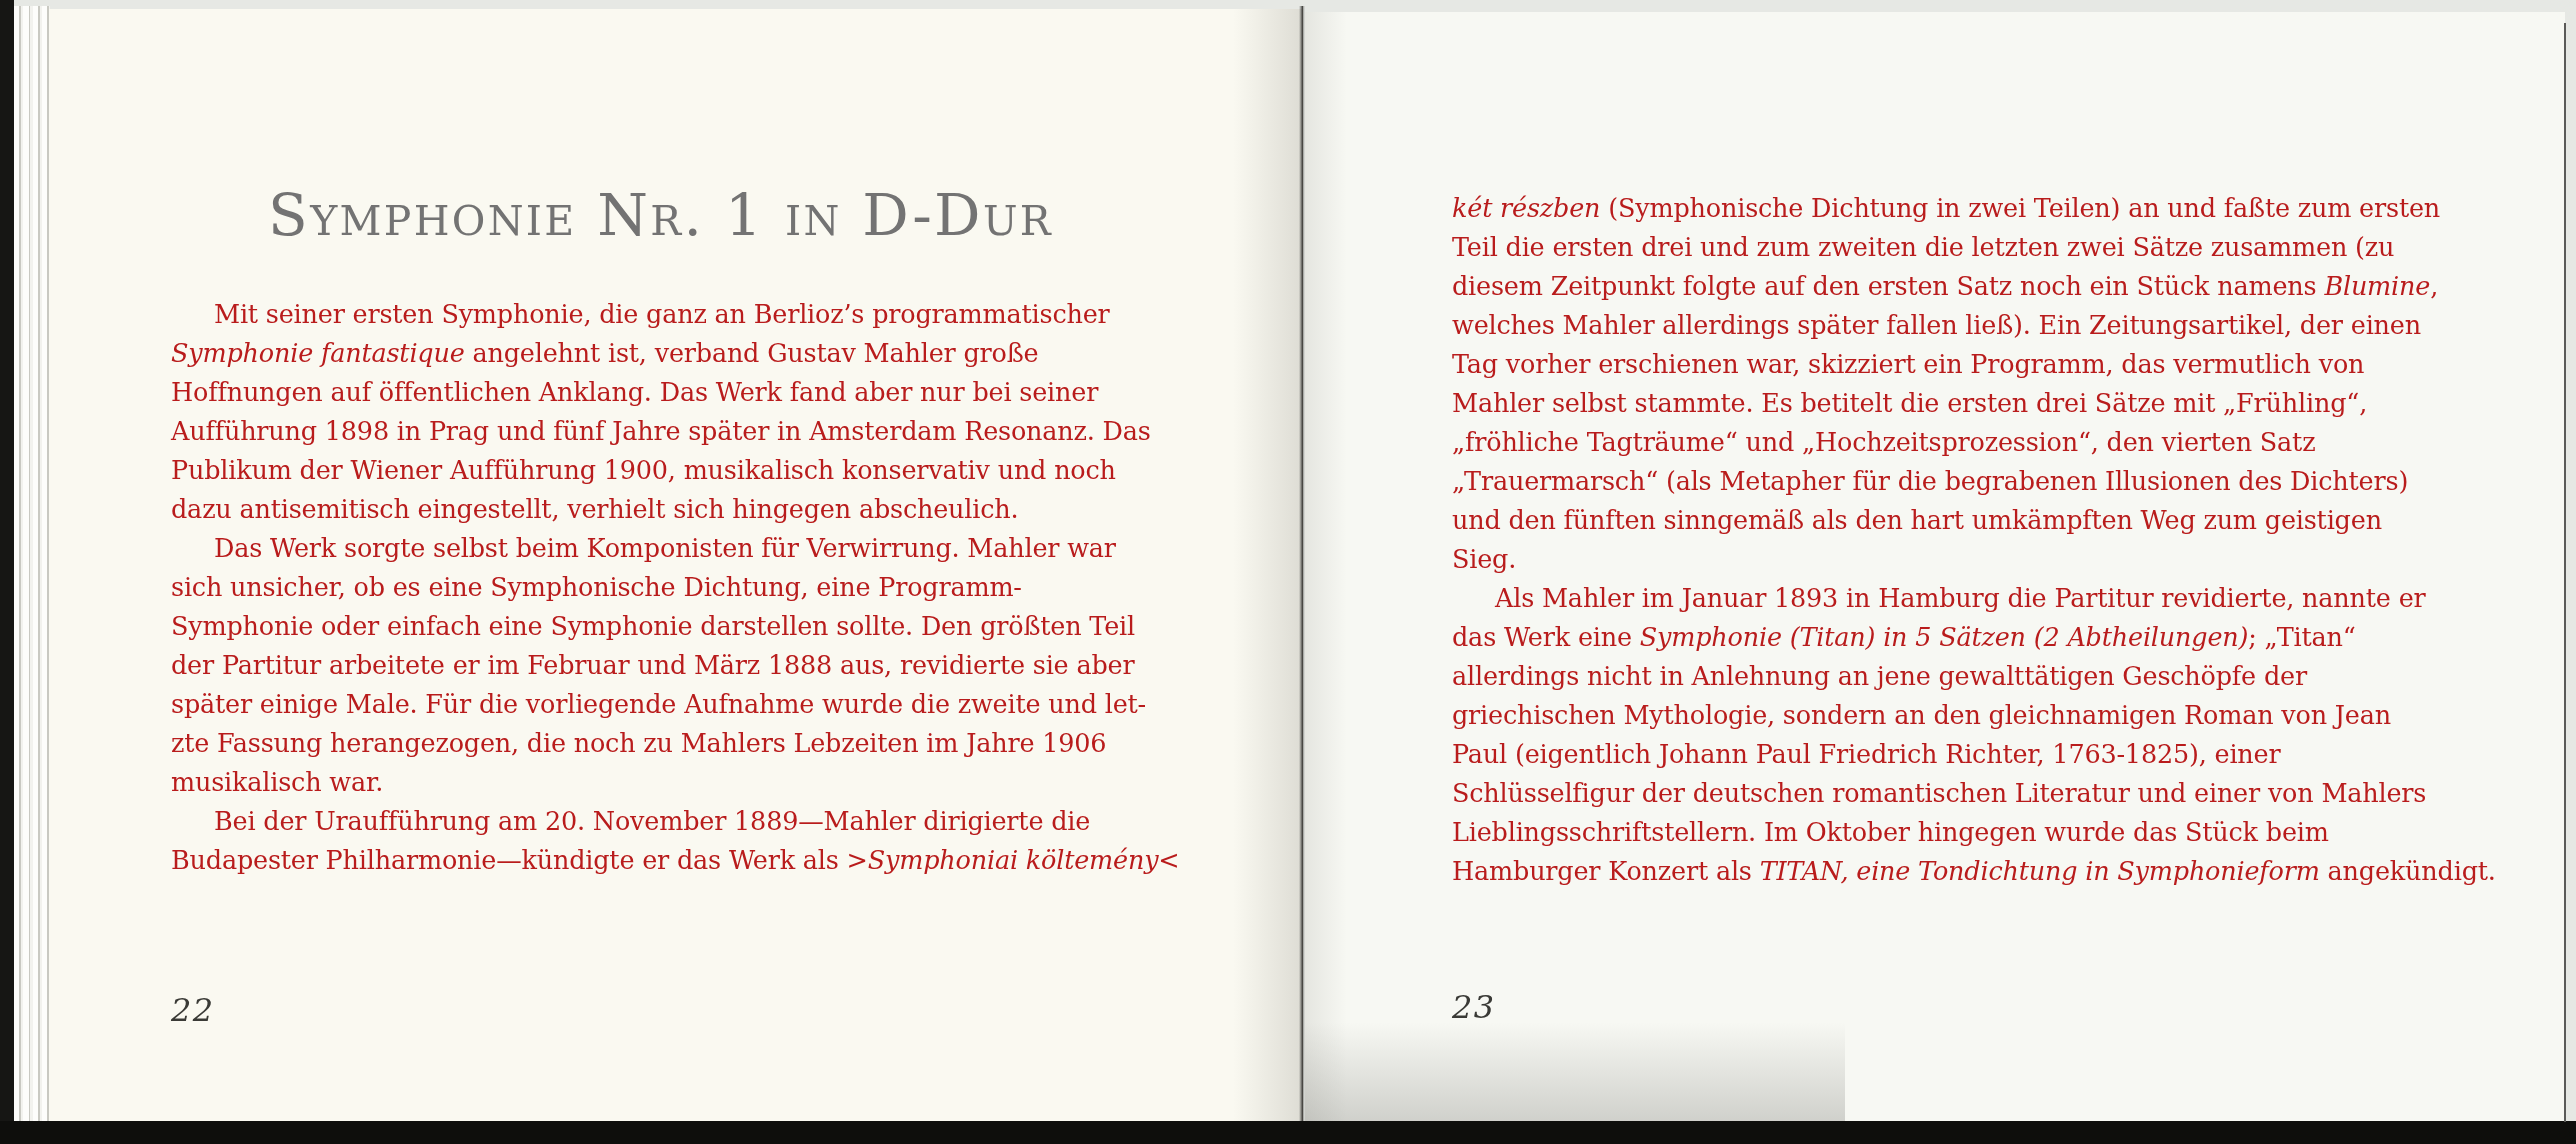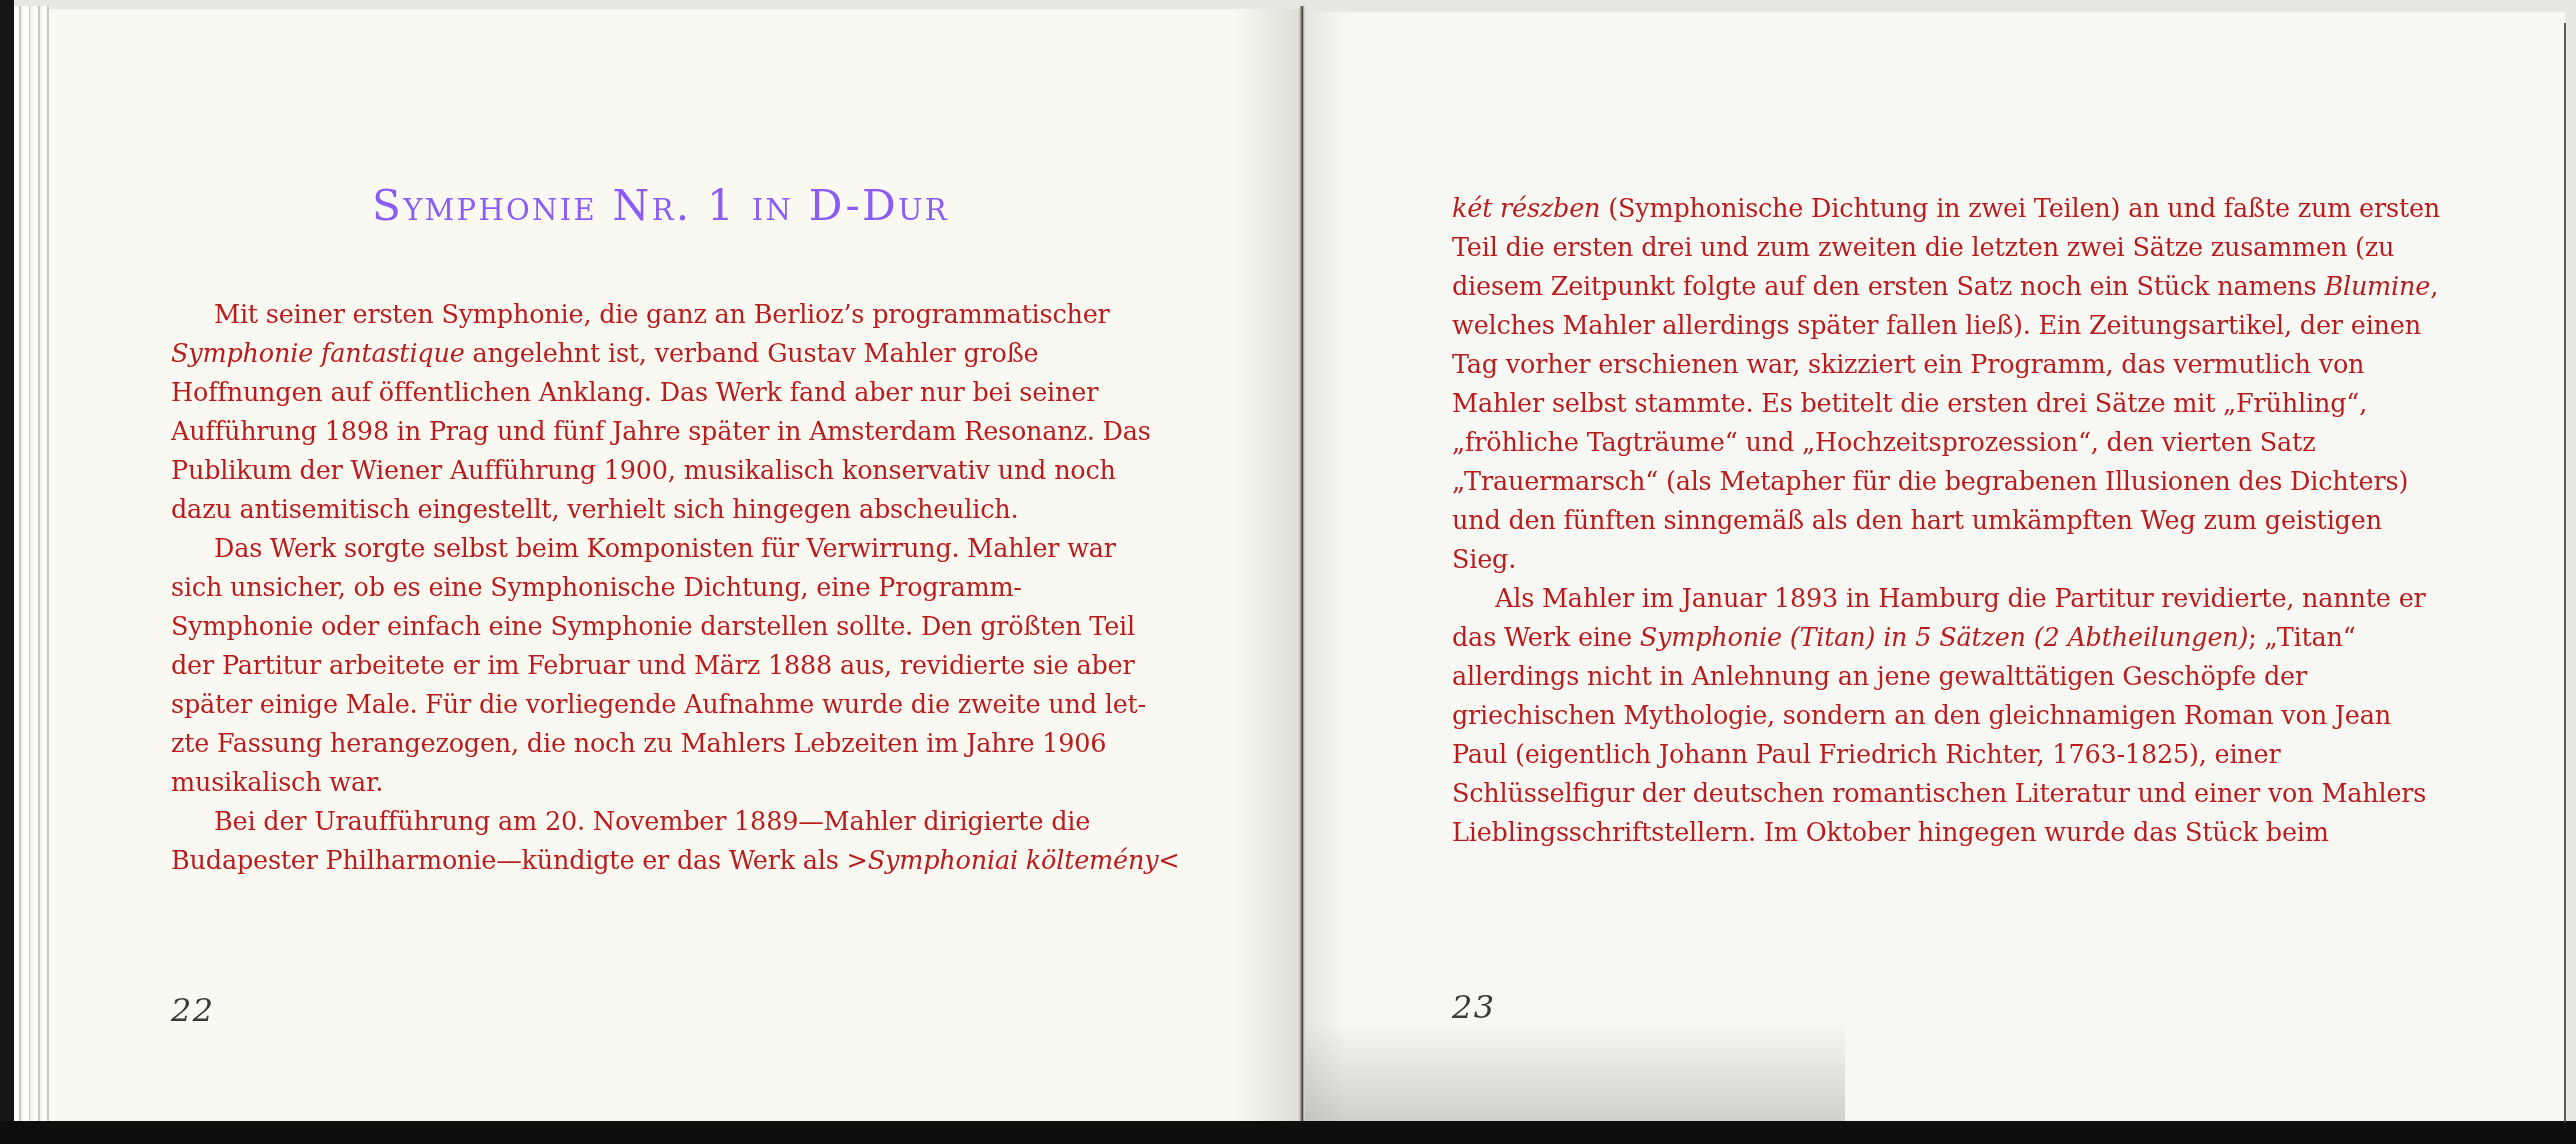--- a/index.html
+++ b/index.html
@@ -34,22 +34,22 @@
 
   
   .text-block { position: absolute; color: #272725; }
   .tb-left  { left: 122px; top: 0; width: 979px; }
   .tb-right { left: 147px; top: 0; width: 979px; }
 
   .book-title {
     position: absolute; left: 0; top: 172px; width: 100%;
     text-align: center;
     font-variant: small-caps;
-    font-size: 42px; letter-spacing: 2.3px;
-    color: #8b5cf6; white-space: nowrap;
+    font-size: 58px; letter-spacing: 2.3px;
+    color: #737373; white-space: nowrap;
   }
   .lines { position: absolute; left: 0; width: 100%; }
   .lines-left  { top: 286px; }
   .lines-right { top: 177px; }
   .line { height: 39px; line-height: 39px; font-size: 25.5px; letter-spacing: -0.2px; white-space: nowrap; color: #b91c1c; }
   .line.indent { padding-left: 43px; }
   .line .it { font-style: italic; }
 
   .page-number {
     position: absolute; left: 0; width: 100%;
@@ -107,20 +107,21 @@
           <div class="line"><span>„Trauermarsch“ (als Metapher für die begrabenen Illusionen des Dichters)</span></div>
           <div class="line"><span>und den fünften sinngemäß als den hart umkämpften Weg zum geistigen</span></div>
           <div class="line"><span>Sieg.</span></div>
           <div class="line indent"><span>Als Mahler im Januar 1893 in Hamburg die Partitur revidierte, nannte er</span></div>
           <div class="line"><span>das Werk eine </span><span class="it">Symphonie (Titan) in 5 Sätzen (2 Abtheilungen)</span><span>; „Titan“</span></div>
           <div class="line"><span>allerdings nicht in Anlehnung an jene gewalttätigen Geschöpfe der</span></div>
           <div class="line"><span>griechischen Mythologie, sondern an den gleichnamigen Roman von Jean</span></div>
           <div class="line"><span>Paul (eigentlich Johann Paul Friedrich Richter, 1763-1825), einer</span></div>
           <div class="line"><span>Schlüsselfigur der deutschen romantischen Literatur und einer von Mahlers</span></div>
           <div class="line"><span>Lieblingsschriftstellern. Im Oktober hingegen wurde das Stück beim</span></div>
+          <div class="line"><span>Hamburger Konzert als </span><span class="it">TITAN, eine Tondichtung in Symphonieform</span><span> angekündigt.</span></div>
         </div>
       <div class="page-number pn-right">23</div>
     </div>
   </div>
 
   <div class="gutter-line"></div>
   <div class="edge-black-bottom"></div>
   <div class="edge-line-right"></div>
 
 </div>

